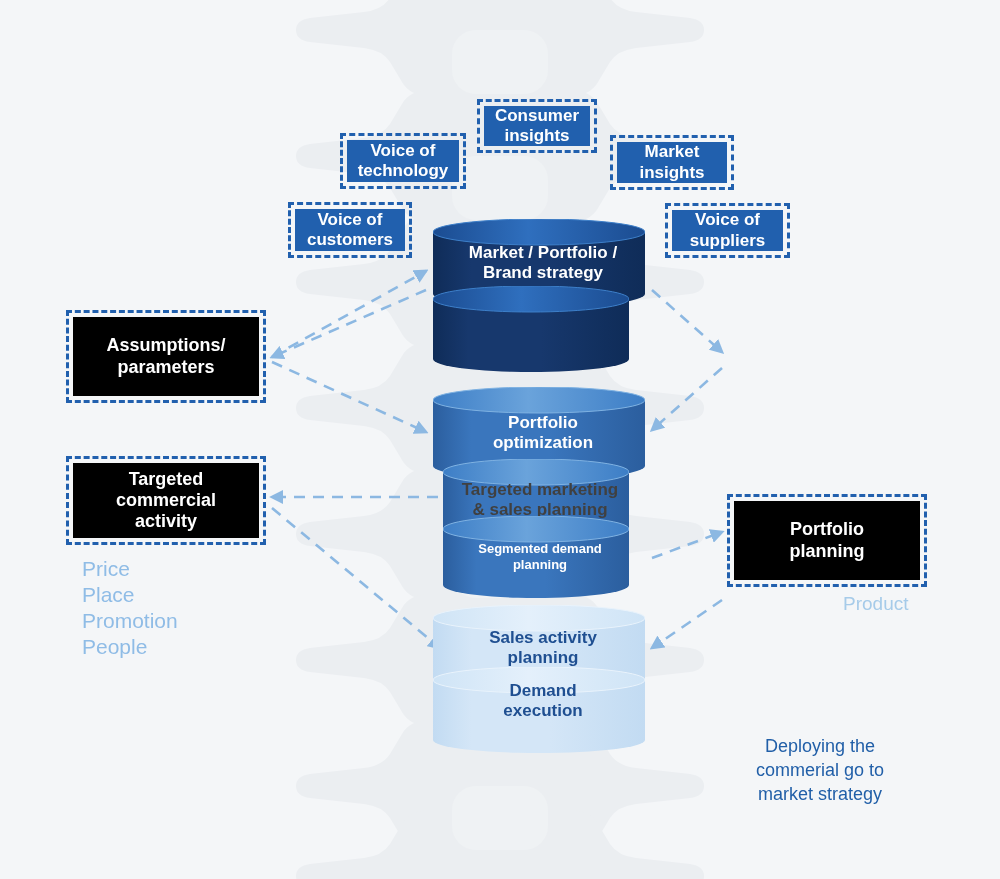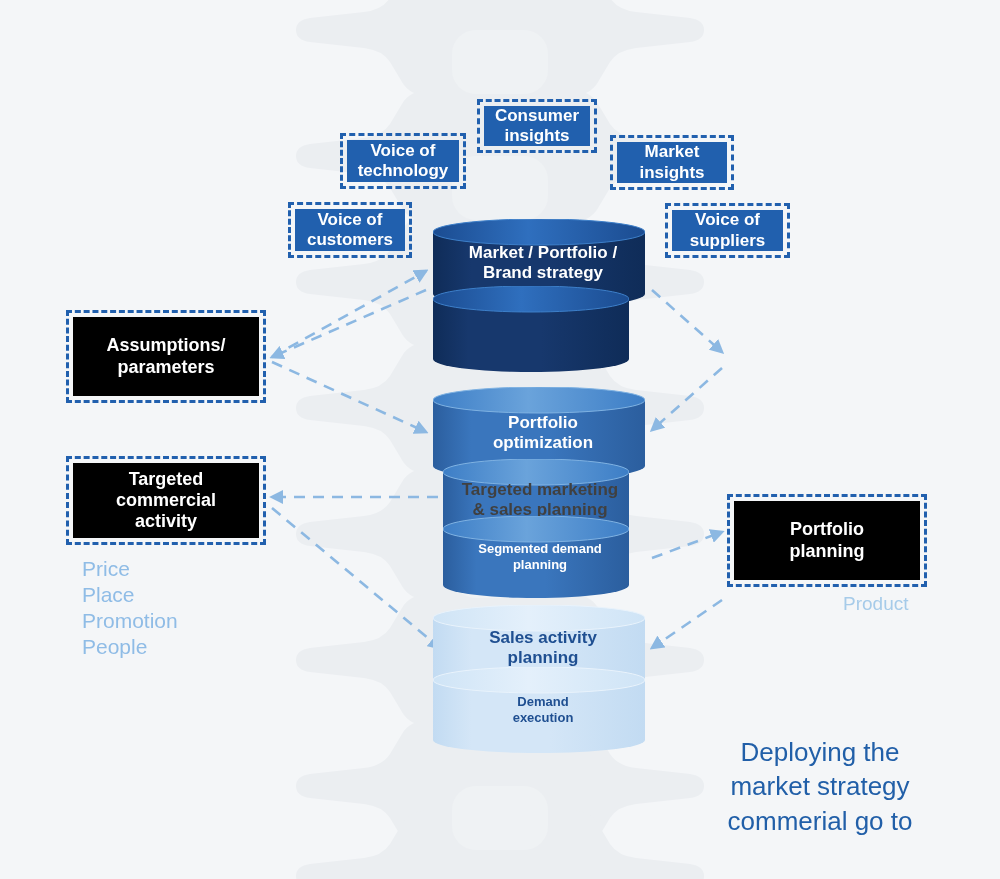--- a/index.html
+++ b/index.html
@@ -52,21 +52,21 @@
   .plist{
     left:82px;top:556px;
     color:#8fbce6;font-size:21px;line-height:1.24;
   }
   .prodlabel{
     left:843px;top:593px;
     color:#a6cbe9;font-size:19px;
   }
   .title{
     left:700px;top:735px;width:240px;
-    color:#215fa8;font-size:26px;line-height:1.32;
+    color:#215fa8;font-size:18px;line-height:1.32;
     text-align:center;
   }
 </style>
 </head>
 <body>
 
 <div id="stage">
 
   <svg id="spine" viewBox="0 0 1000 879">
     <g fill="#ebeef1">
@@ -266,32 +266,32 @@
             </linearGradient>
             <linearGradient id="gt6" x1="0" y1="0" x2="1" y2="0">
               <stop offset="0%" stop-color="#cfe4f6"></stop>
               <stop offset="45%" stop-color="#e4f0fb"></stop>
               <stop offset="100%" stop-color="#cfe4f6"></stop>
             </linearGradient>
           </defs>
           <path d="M0,13 L0,73 A106,13 0 0 0 212,73 L212,13 Z" fill="url(#gs6)"></path>
           <ellipse cx="106" cy="13" rx="106" ry="13" fill="url(#gt6)" stroke="#e9f3fc" stroke-width="1"></ellipse>
         </svg>
-        <div class="lbl" style="top: 13px; height: 60px; color: rgb(31, 79, 145); font-size: 13px;">Demand<br>execution</div>
+        <div class="lbl" style="top: 4px; height: 60px; color: rgb(31, 79, 145); font-size: 17px;">Demand<br>execution</div>
       </div>
     </div>
 
   <div class="ptext plist" id="four-ps">
       <div>Price</div>
       <div>Place</div>
       <div>Promotion</div>
       <div>People</div>
     </div>
 
   <div class="ptext prodlabel">Product</div>
 
   <div class="ptext title" id="title">
       <div>Deploying the</div>
+      <div>commerial go to</div>
       <div>market strategy</div>
-      <div>commerial go to</div>
     </div>
 
 </div>
 
 </body></html>

